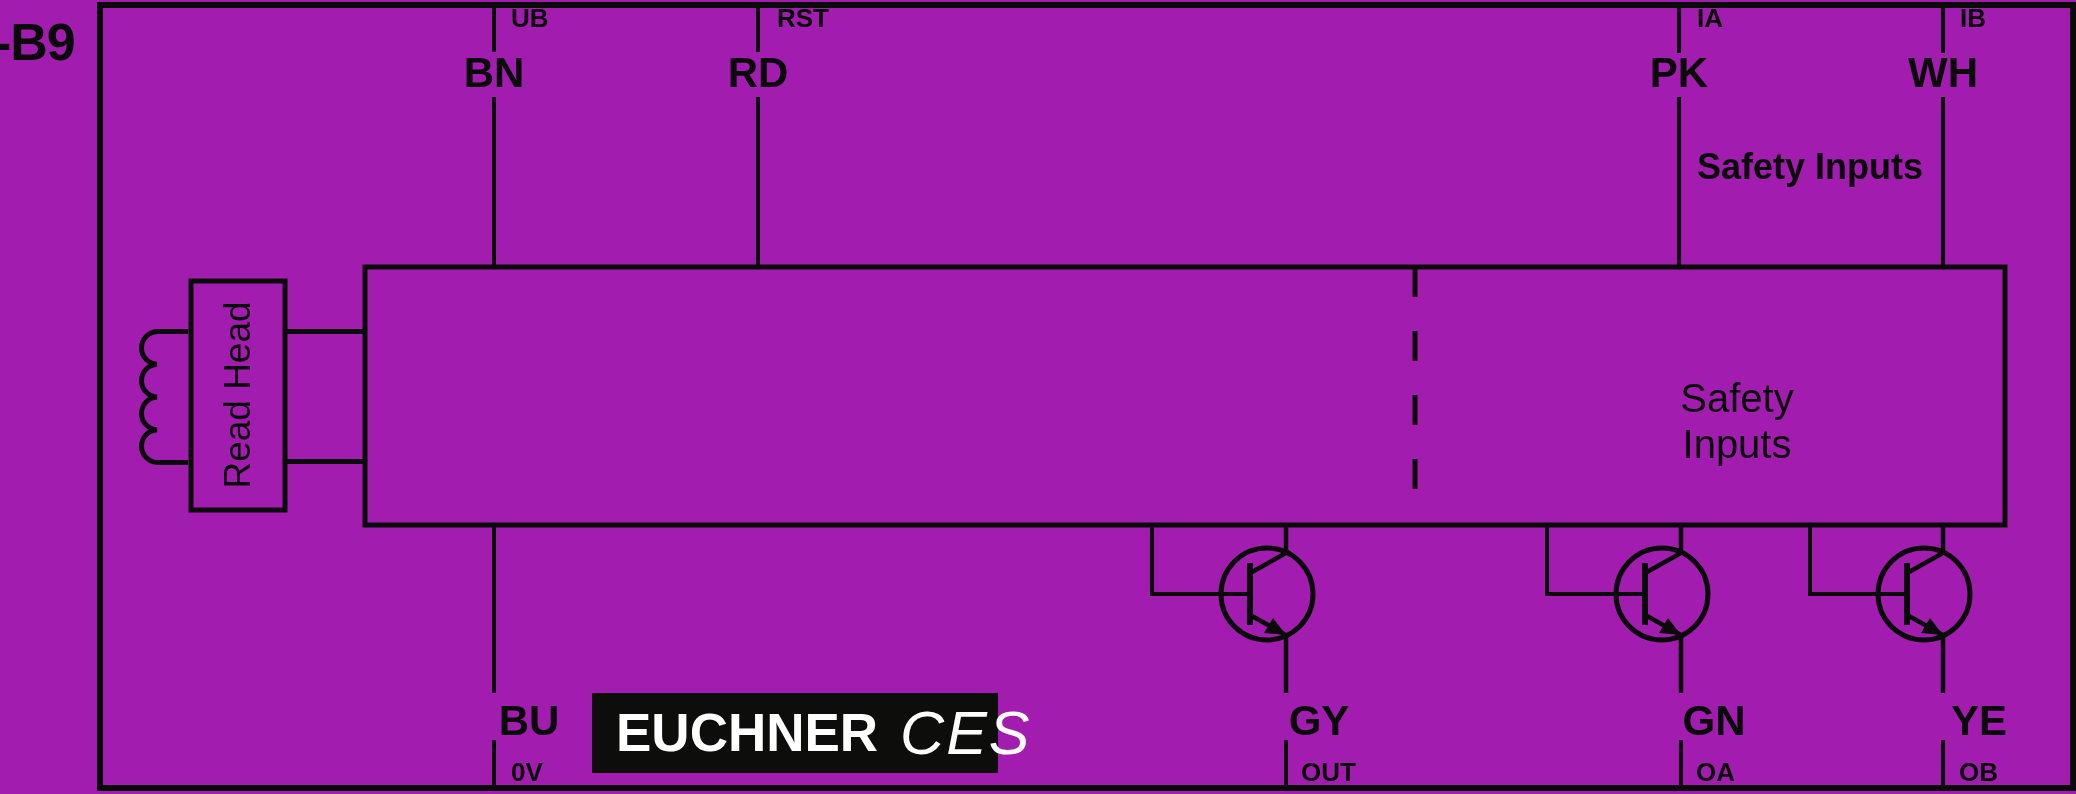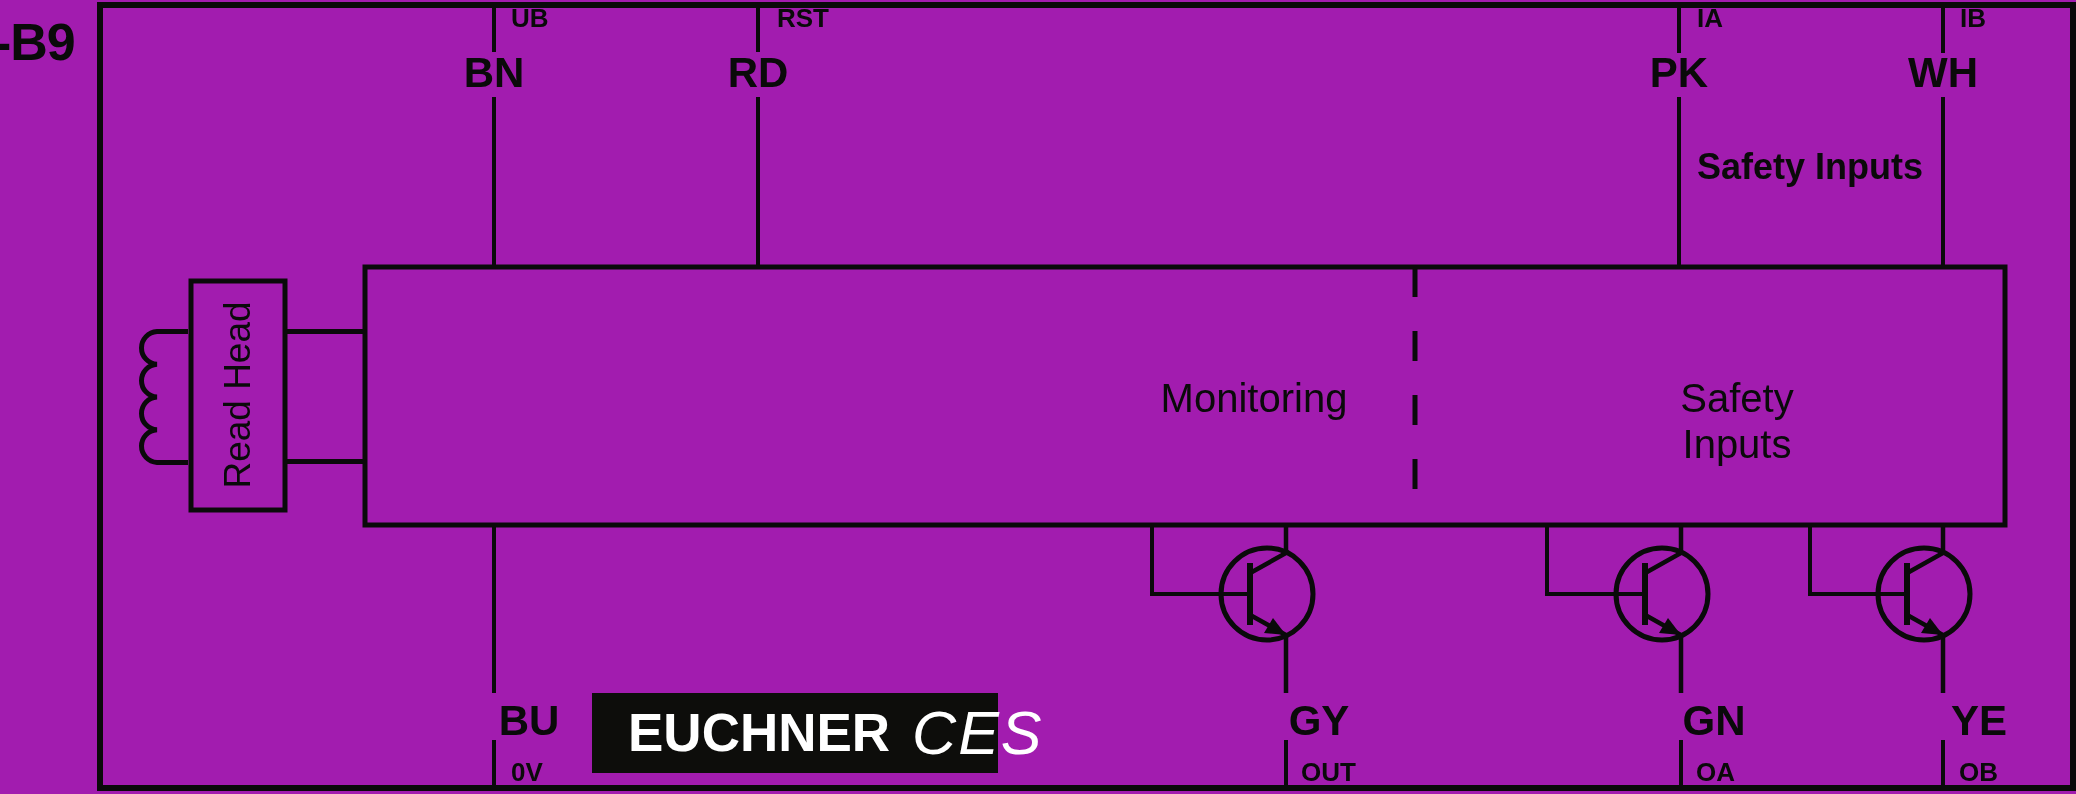--- a/index.html
+++ b/index.html
@@ -75,21 +75,21 @@
   .logo {
     position: absolute;
     left: 592px;
     top: 693px;
     width: 406px;
     height: 80px;
     background: #0d0d0b;
     display: flex;
     align-items: center;
     box-sizing: border-box;
-    padding-left: 36px;
+    padding-left: 24px;
   }
   .logo-brand {
     color: #ffffff;
     font-size: 53px;
     font-weight: 700;
     letter-spacing: 0px;
     line-height: 80px;
   }
   .logo-divider {
     width: 5px;
@@ -173,21 +173,20 @@
   <div class="lbl pin-term top-row" style="left:1960px">IB</div>
 
   <div class="lbl pin-color top-row" style="left:494px">BN</div>
   <div class="lbl pin-color top-row" style="left:758px">RD</div>
   <div class="lbl pin-color top-row" style="left:1679px">PK</div>
   <div class="lbl pin-color top-row" style="left:1943px">WH</div>
 
   <div class="lbl single-line" style="left:1810px; top:146px">Safety Inputs</div>
 
   <div class="lbl section-label" style="left:1254px; top:375px">
-    <div>Monitoring</div>
   </div>
   <div class="lbl section-label" style="left:1737px; top:375px">
     <div>Safety</div>
     <div>Inputs</div>
   </div>
 
   <div class="lbl read-head-label">Read Head</div>
 
   <div class="lbl pin-color bottom-row" style="left:494px">BU</div>
   <div class="lbl pin-color bottom-row" style="left:1284px">GY</div>

